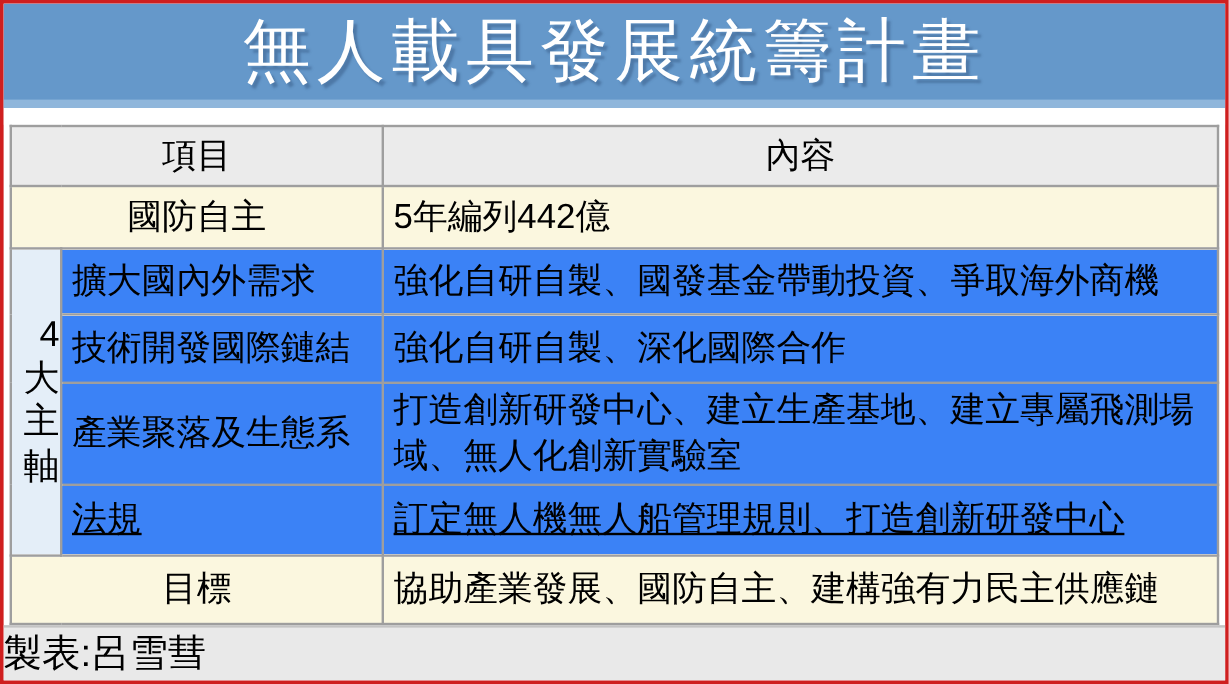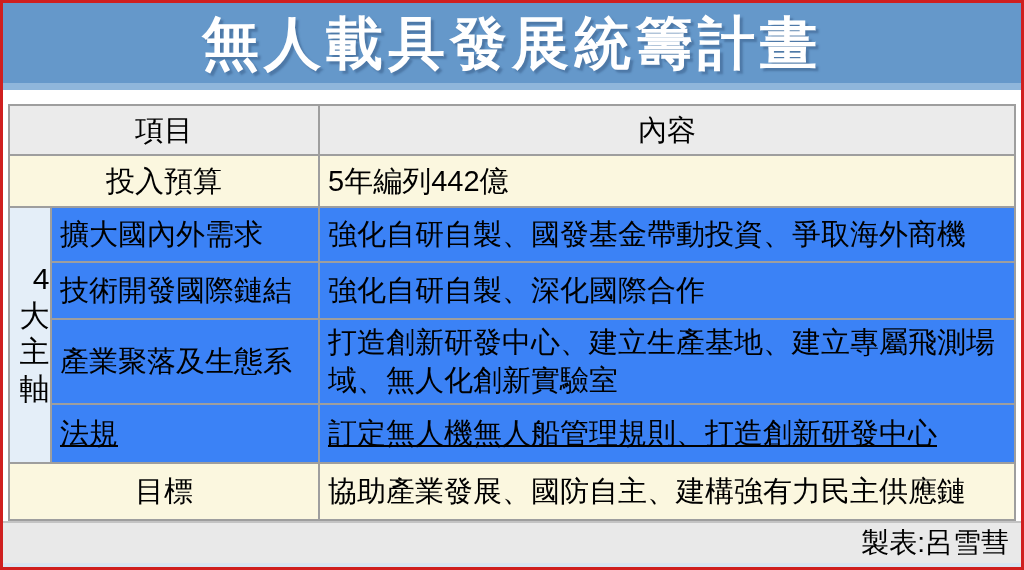--- a/index.html
+++ b/index.html
@@ -9,21 +9,21 @@
     font-family: "Liberation Sans", sans-serif;
     display: flex; flex-direction: column; overflow: hidden;
   }
   
   .banner {
     height: 80px; flex: 0 0 auto; background: #6598ca;
     border-bottom: 7px solid #8fb6db;
     display: flex; align-items: center; justify-content: center;
   }
   .banner-title {
-    color: #ffffff; font-size: 57px; font-weight: bold; letter-spacing: 5px;
+    color: #ffffff; font-size: 57px; font-weight: normal; letter-spacing: 5px;
     text-shadow: 3px 3px 2px rgba(48, 82, 125, 0.45);
     line-height: 1;
   }
   .gap { height: 14px; flex: 0 0 auto; background: #ffffff; }
   
   .table-wrap { padding: 0 5px; flex: 0 0 auto; }
   table.info {
     border-collapse: collapse; width: 1008px; table-layout: fixed;
   }
   table.info th, table.info td {
@@ -44,22 +44,22 @@
   .h-r2 { height: 49px; margin-left: 39px; }
   .h-r4 { height: 51px; text-decoration: underline; }
   .h-goal { height: 49px; }
   .vert {
     display: inline-block; width: 1.05em; line-height: 1.22;
     word-break: break-all; text-align: right; font-size: 30px;
   }
   
   .footer {
     flex: 1 1 auto; background: #e9e9e9; border-top: 2px solid #c3c3c3;
-    display: flex; align-items: center; justify-content: flex-end;
-    padding-right: 12px; font-size: 28px; color: #000;
+    display: flex; align-items: center; 
+    padding-right: 12px; font-size: 32px; color: #000;
   }
   .bottom-strip { flex: 0 0 auto; height: 4px; background: #d9e5f2; }
 </style>
 </head>
 <body>
 
 <div class="frame">
 
   <div class="banner">
     <div class="banner-title">無人載具發展統籌計畫</div>
@@ -75,21 +75,21 @@
         <col>
       </colgroup>
       <thead>
         <tr>
           <th class="hdr" colspan="2">項目</th>
           <th class="hdr">內容</th>
         </tr>
       </thead>
       <tbody>
         <tr>
-          <td class="cream center h-budget" colspan="2">投入預算</td>
+          <td class="cream center h-budget" colspan="2">國防自主</td>
           <td class="cream h-budget">5年編列442億</td>
         </tr>
         <tr>
           <td class="groupcell" rowspan="4">
             <span class="vert">4大主軸</span>
           </td>
           <td class="blue h-r1">擴大國內外需求</td>
           <td class="blue h-r1">強化自研自製、國發基金帶動投資、爭取海外商機</td>
         </tr>
         <tr>

